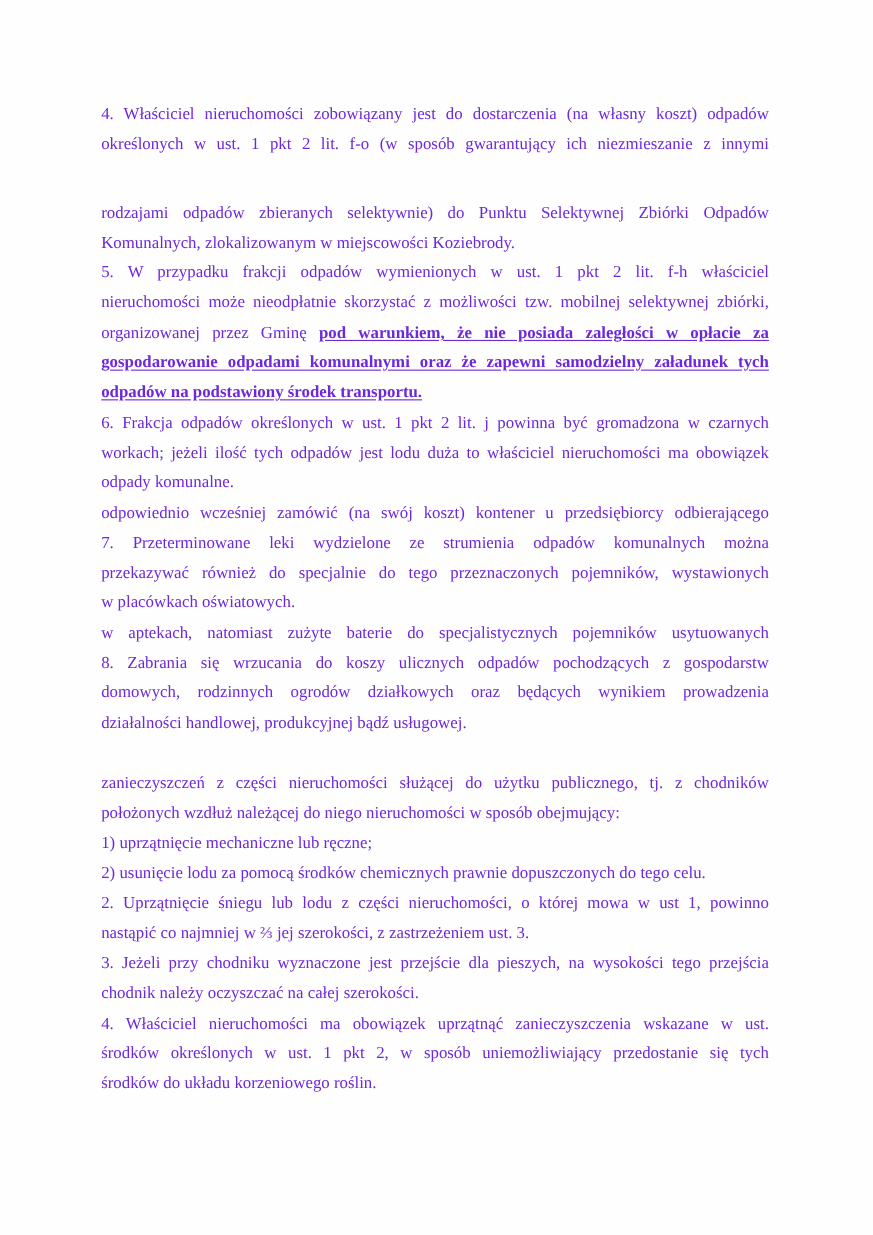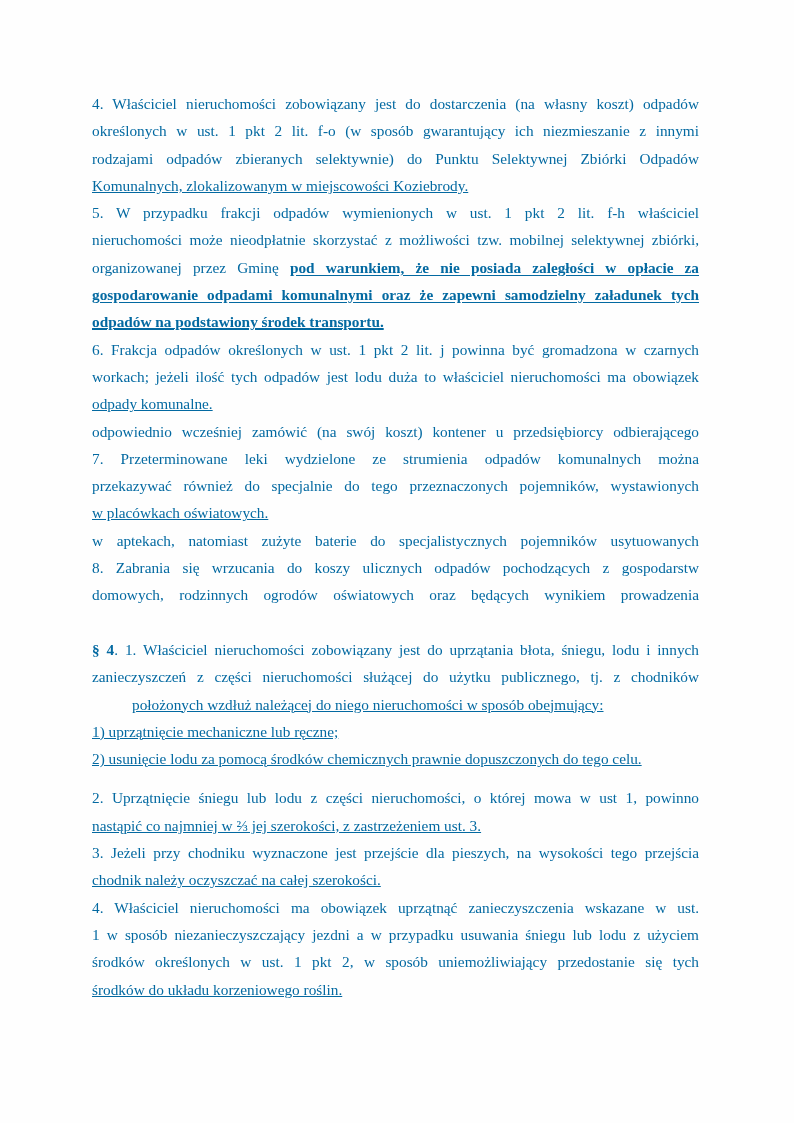--- a/index.html
+++ b/index.html
@@ -2,41 +2,41 @@
 <html><head>
 <meta charset="utf-8">
 <style>
   html, body { margin: 0; padding: 0; background: #ffffff; }
   body { width: 794px; height: 1123px; position: relative; overflow: hidden; }
   .page {
     position: absolute; left: 0; top: 0; width: 794px; height: 1123px; background: #fefefe;
   }
   .content {
     position: absolute; left: 92px; top: 90px; width: 607px;
-    font-family: "Liberation Serif", serif; font-size: 15.3px; color: #0369a1;
+    font-family: "Liberation Serif", serif; font-size: 15.3px; color: #6d28d9;
   }
   .line {
     height: 27.3px; line-height: 27.3px; white-space: nowrap;
     text-align: justify; text-align-last: justify; overflow: visible;
   }
-  .line.last { text-align-last: left; text-decoration: underline; }
+  .line.last { text-align-last: left; }
   .gap { height: 27.3px; }
   .bu { font-weight: bold; text-decoration: underline; text-underline-offset: 2px; }
   .b { font-weight: bold; }
   .para { margin: 0; }
 </style>
 </head>
 <body>
 
 <div class="page">
   <div class="content" id="content">
       <div class="para">
         <div class="line" style="white-space: normal; width: 607px; overflow: visible;"><span>4. Właściciel nieruchomości zobowiązany jest do dostarczenia (na własny koszt) odpadów</span></div>
         <div class="line" style="white-space: normal; width: 607px; overflow: visible;"><span>określonych  w ust.  1  pkt  2 lit.  f-o  (w sposób  gwarantujący  ich  niezmieszanie  z innymi</span></div>
-        <div class="line" style="white-space: normal; width: 607px; overflow: visible;"><span>rodzajami  odpadów  zbieranych  selektywnie)  do  Punktu  Selektywnej  Zbiórki  Odpadów</span></div>
+        <div class="line" style="white-space: normal; width: 607px; overflow: visible; margin-top: 35px;"><span>rodzajami  odpadów  zbieranych  selektywnie)  do  Punktu  Selektywnej  Zbiórki  Odpadów</span></div>
         <div class="line last" style="white-space: normal;"><span>Komunalnych, zlokalizowanym  w miejscowości Koziebrody.</span></div>
       </div>
       <div class="para">
         <div class="line" style="white-space: normal; width: 607px; overflow: visible;"><span>5.  W  przypadku  frakcji  odpadów  wymienionych  w  ust.  1  pkt  2  lit.  f-h  właściciel</span></div>
         <div class="line" style="white-space: normal; width: 607px; overflow: visible;"><span>nieruchomości może nieodpłatnie skorzystać z możliwości tzw. mobilnej selektywnej zbiórki,</span></div>
         <div class="line" style="white-space: normal; width: 607px; overflow: visible;"><span>organizowanej  przez  Gminę  </span><span class="bu">pod  warunkiem,  że  nie  posiada  zaległości  w  opłacie  za</span></div>
         <div class="line" style="white-space: normal; width: 607px; overflow: visible;"><span class="bu">gospodarowanie odpadami komunalnymi oraz że zapewni samodzielny załadunek tych</span></div>
         <div class="line last" style="white-space: normal;"><span class="bu">odpadów na podstawiony środek transportu.</span></div>
       </div>
       <div class="para">
@@ -46,42 +46,41 @@
         <div class="line" style="white-space: normal; width: 607px; overflow: visible;"><span>odpowiednio  wcześniej  zamówić  (na  swój  koszt)  kontener  u  przedsiębiorcy  odbierającego</span></div>
       </div>
       <div class="para">
         <div class="line" style="white-space: normal; width: 607px; overflow: visible;"><span>7.  Przeterminowane  leki  wydzielone  ze  strumienia  odpadów  komunalnych  można</span></div>
         <div class="line" style="white-space: normal; width: 607px; overflow: visible;"><span>przekazywać  również  do  specjalnie  do  tego  przeznaczonych  pojemników,  wystawionych</span></div>
         <div class="line last" style="white-space: normal;"><span>w placówkach oświatowych.</span></div>
         <div class="line" style="white-space: normal; width: 607px; overflow: visible;"><span>w aptekach,  natomiast  zużyte  baterie  do  specjalistycznych  pojemników  usytuowanych</span></div>
       </div>
       <div class="para">
         <div class="line" style="white-space: normal; width: 607px; overflow: visible;"><span>8.  Zabrania  się  wrzucania  do  koszy  ulicznych  odpadów  pochodzących  z gospodarstw</span></div>
-        <div class="line" style="white-space: normal; width: 607px; overflow: visible;"><span>domowych,  rodzinnych  ogrodów  oświatowych  oraz  będących  wynikiem  prowadzenia</span></div>
+        <div class="line" style="white-space: normal; width: 607px; overflow: visible;"><span>domowych,  rodzinnych  ogrodów  działkowych  oraz  będących  wynikiem  prowadzenia</span></div>
+        <div class="line last" style="white-space: normal;"><span>działalności handlowej, produkcyjnej bądź usługowej.</span></div>
       </div>
       <div class="gap"></div>
       <div class="para">
-        <div class="line" style="white-space: normal; width: 607px; overflow: visible;"><span class="b">§ 4</span><span>. 1. Właściciel nieruchomości zobowiązany jest do uprzątania błota, śniegu, lodu i innych</span></div>
         <div class="line" style="white-space: normal; width: 607px; overflow: visible;"><span>zanieczyszczeń  z części  nieruchomości  służącej  do  użytku  publicznego,  tj.  z chodników</span></div>
-        <div class="line last" style="white-space: normal; margin-left: 40px;"><span>położonych wzdłuż należącej do niego nieruchomości w sposób obejmujący:</span></div>
+        <div class="line last" style="white-space: normal;"><span>położonych wzdłuż należącej do niego nieruchomości w sposób obejmujący:</span></div>
       </div>
       <div class="para">
         <div class="line last" style="white-space: normal;"><span>1) uprzątnięcie mechaniczne lub ręczne;</span></div>
       </div>
       <div class="para">
         <div class="line last" style="white-space: normal;"><span>2) usunięcie lodu za pomocą środków chemicznych prawnie dopuszczonych do tego celu.</span></div>
       </div>
       <div class="para">
-        <div class="line" style="white-space: normal; width: 607px; overflow: visible; margin-top: 12px;"><span>2. Uprzątnięcie  śniegu  lub  lodu  z części  nieruchomości,  o której  mowa  w ust  1,  powinno</span></div>
+        <div class="line" style="white-space: normal; width: 607px; overflow: visible;"><span>2. Uprzątnięcie  śniegu  lub  lodu  z części  nieruchomości,  o której  mowa  w ust  1,  powinno</span></div>
         <div class="line last" style="white-space: normal;"><span>nastąpić co najmniej w ⅔ jej szerokości, z zastrzeżeniem ust. 3.</span></div>
       </div>
       <div class="para">
         <div class="line" style="white-space: normal; width: 607px; overflow: visible;"><span>3. Jeżeli przy chodniku wyznaczone jest przejście dla pieszych, na wysokości tego przejścia</span></div>
         <div class="line last" style="white-space: normal;"><span>chodnik należy oczyszczać na całej szerokości.</span></div>
       </div>
       <div class="para">
         <div class="line" style="white-space: normal; width: 607px; overflow: visible;"><span>4. Właściciel  nieruchomości  ma  obowiązek  uprzątnąć  zanieczyszczenia  wskazane  w ust.</span></div>
-        <div class="line" style="white-space: normal; width: 607px; overflow: visible;"><span>1 w sposób niezanieczyszczający jezdni a w przypadku usuwania śniegu lub lodu z użyciem</span></div>
         <div class="line" style="white-space: normal; width: 607px; overflow: visible;"><span>środków  określonych  w ust.  1 pkt  2,  w sposób  uniemożliwiający  przedostanie  się  tych</span></div>
         <div class="line last" style="white-space: normal;"><span>środków do układu korzeniowego roślin.</span></div>
       </div>
     </div>
 </div>
 
 </body></html>

